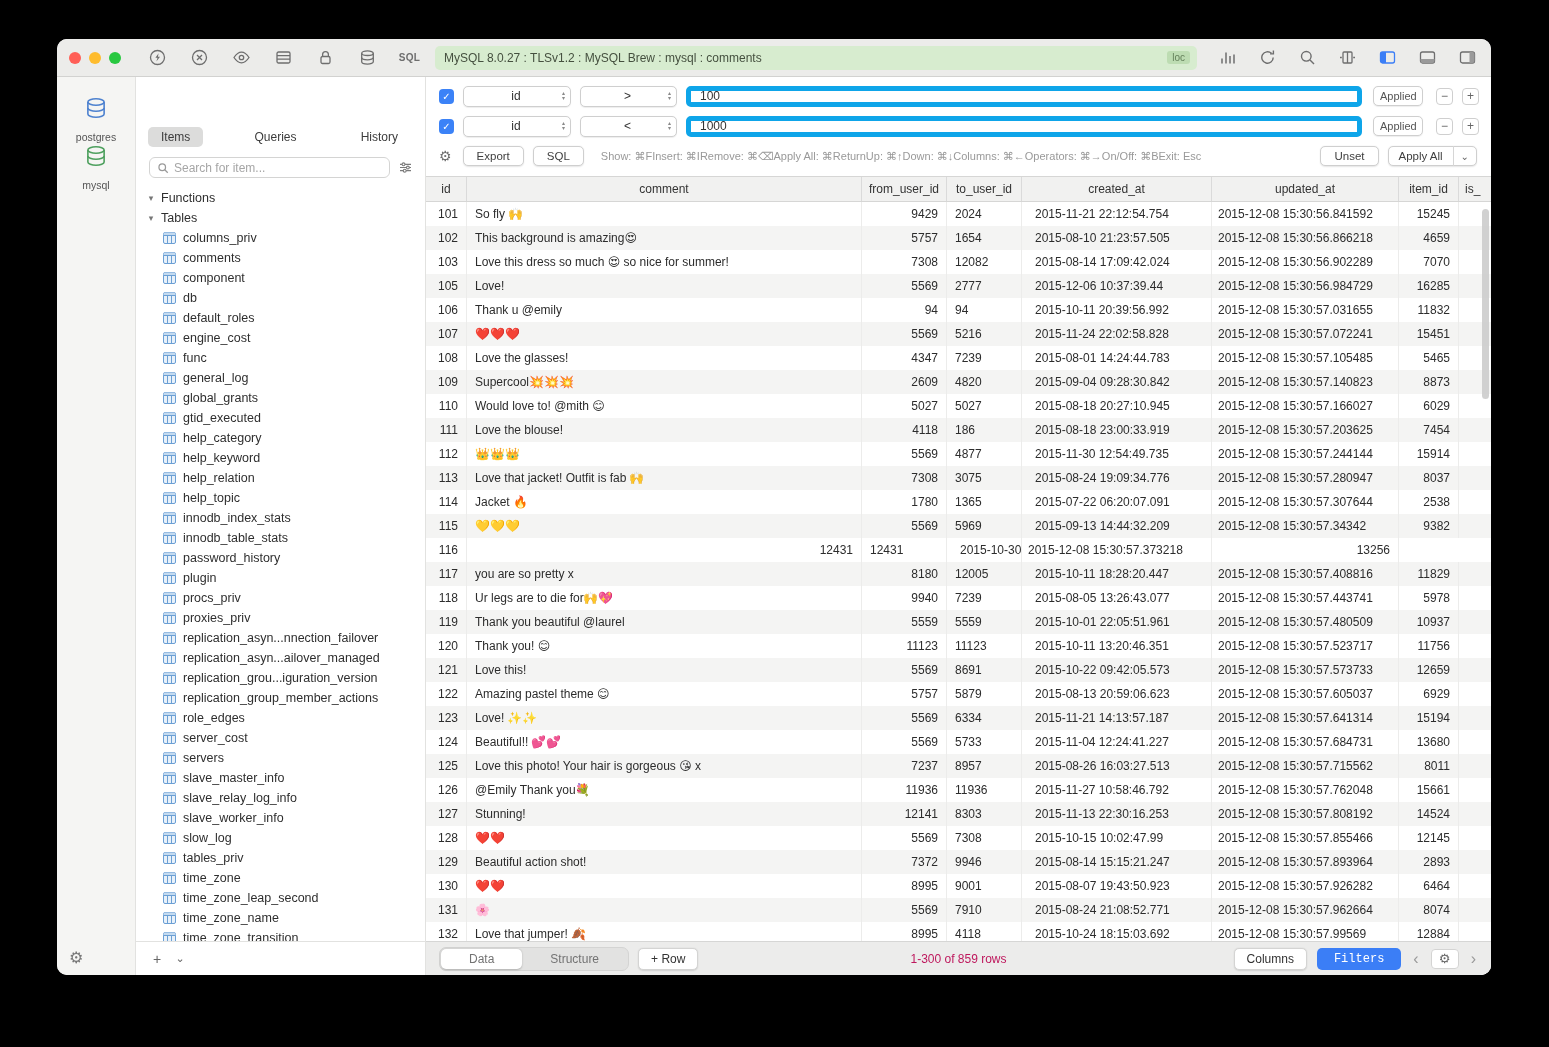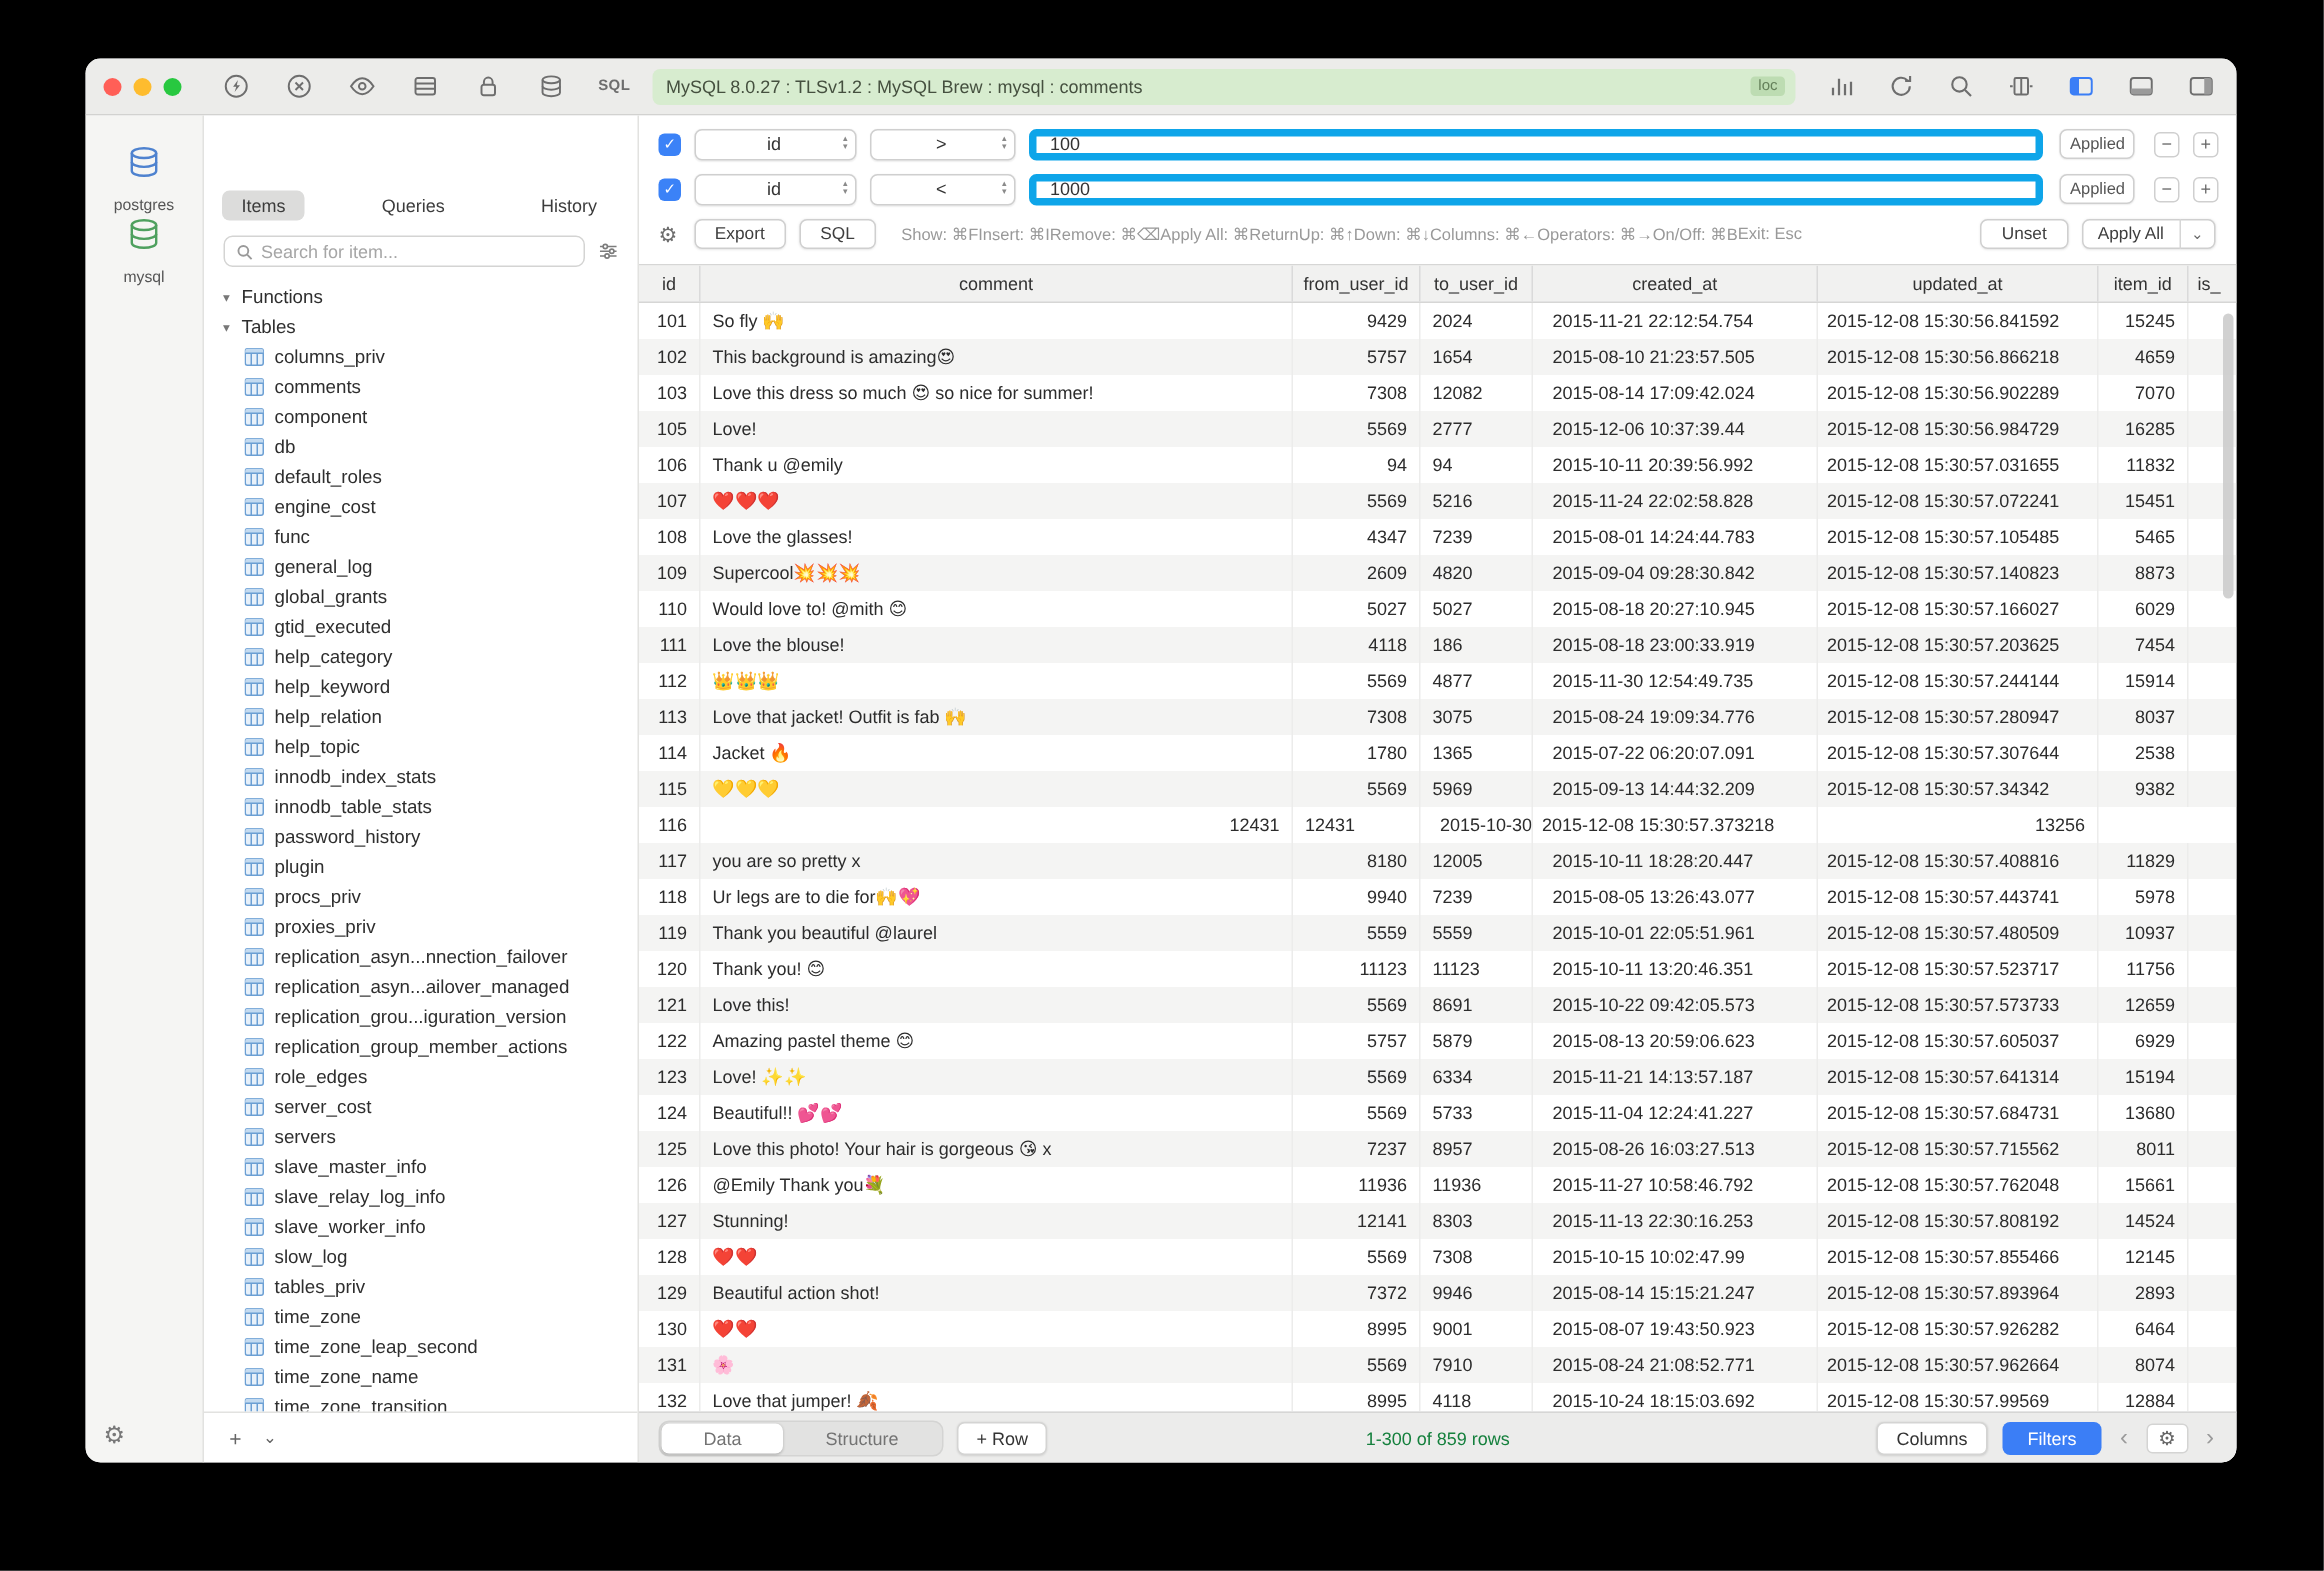--- a/index.html
+++ b/index.html
@@ -90,23 +90,23 @@
   .cell.dt2{padding-left:6px;}
   .vthumb{position:absolute;right:2px;top:32px;width:7px;height:190px;border-radius:4px;background:#c9c9c9;opacity:.85;}
   
   .statusbar{height:34px;flex:0 0 auto;background:#ececeb;border-top:1px solid #d6d6d5;
     display:flex;align-items:center;padding:0 13px;gap:9px;position:relative;}
   .segmented{display:flex;background:#e2e2e1;border:1px solid #d4d4d3;border-radius:7px;padding:1px;}
   .seg{height:20px;padding:0 28px;display:flex;align-items:center;font-size:12px;color:#737373;border-radius:5px;}
   .seg.active{background:#fff;box-shadow:0 .5px 2px rgba(0,0,0,.22);}
   .sbtn{height:22px;padding:0 12px;background:#fff;border:1px solid #d4d4d3;border-radius:5px;
     box-shadow:0 .5px 1.5px rgba(0,0,0,.12);font-size:12px;color:#333;display:flex;align-items:center;gap:5px;}
-  .range-text{position:absolute;left:50%;transform:translateX(-50%);color:#15803d;font-size:12px;}
+  .range-text{position:absolute;left:50%;transform:translateX(-50%);color:#be185d;font-size:12px;}
   .right-group{margin-left:auto;display:flex;align-items:center;gap:10px;}
-  .filters-btn{height:22px;padding:0 17px;background:#3b7ef6;border:none;border-radius:5px;color:#fff;font-size:12px;}
+  .filters-btn{height:22px;padding:0 17px;background:#3b7ef6;border:none;border-radius:5px;color:#fff;font-size:12px;font-family:Liberation Mono, monospace;}
   .nav-chev{color:#9a9a9a;font-size:16px;padding:0 2px;}
   .gear-btn{width:28px;height:20px;background:#fff;border:1px solid #d4d4d3;border-radius:4px;
     display:flex;align-items:center;justify-content:center;font-size:13px;color:#666;}
   svg{display:block;}
 </style>
 </head>
 <body>
 
 <div class="window">
 

